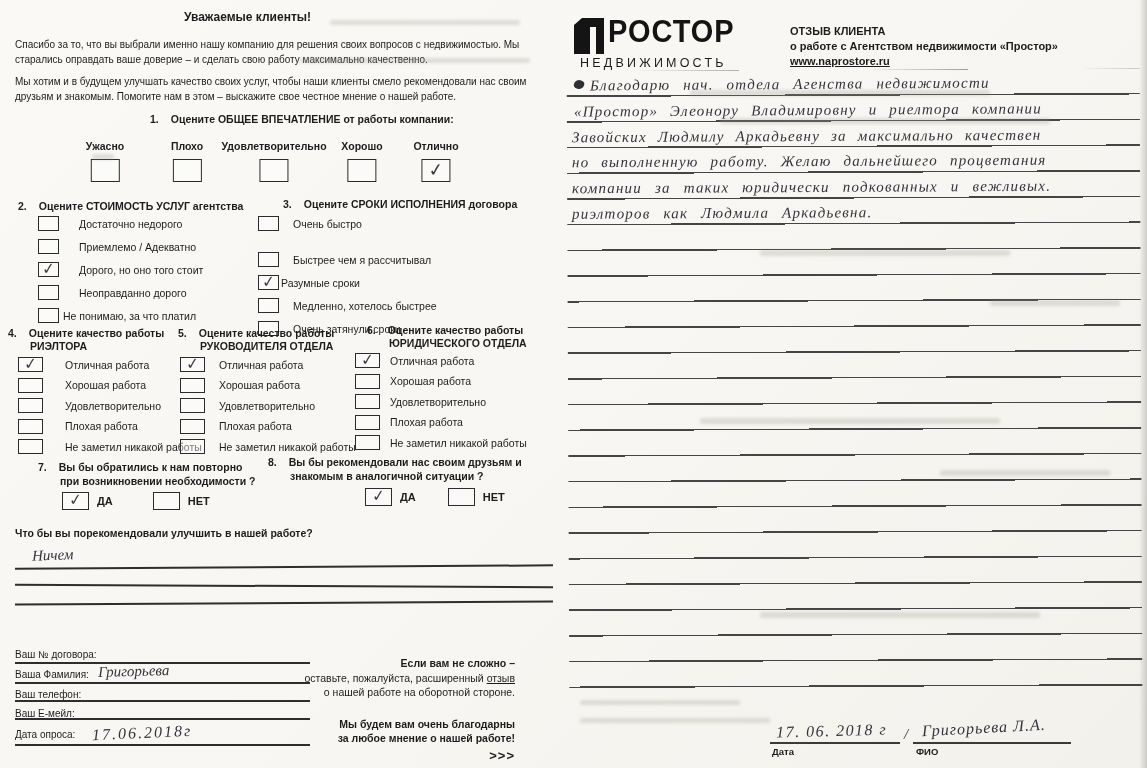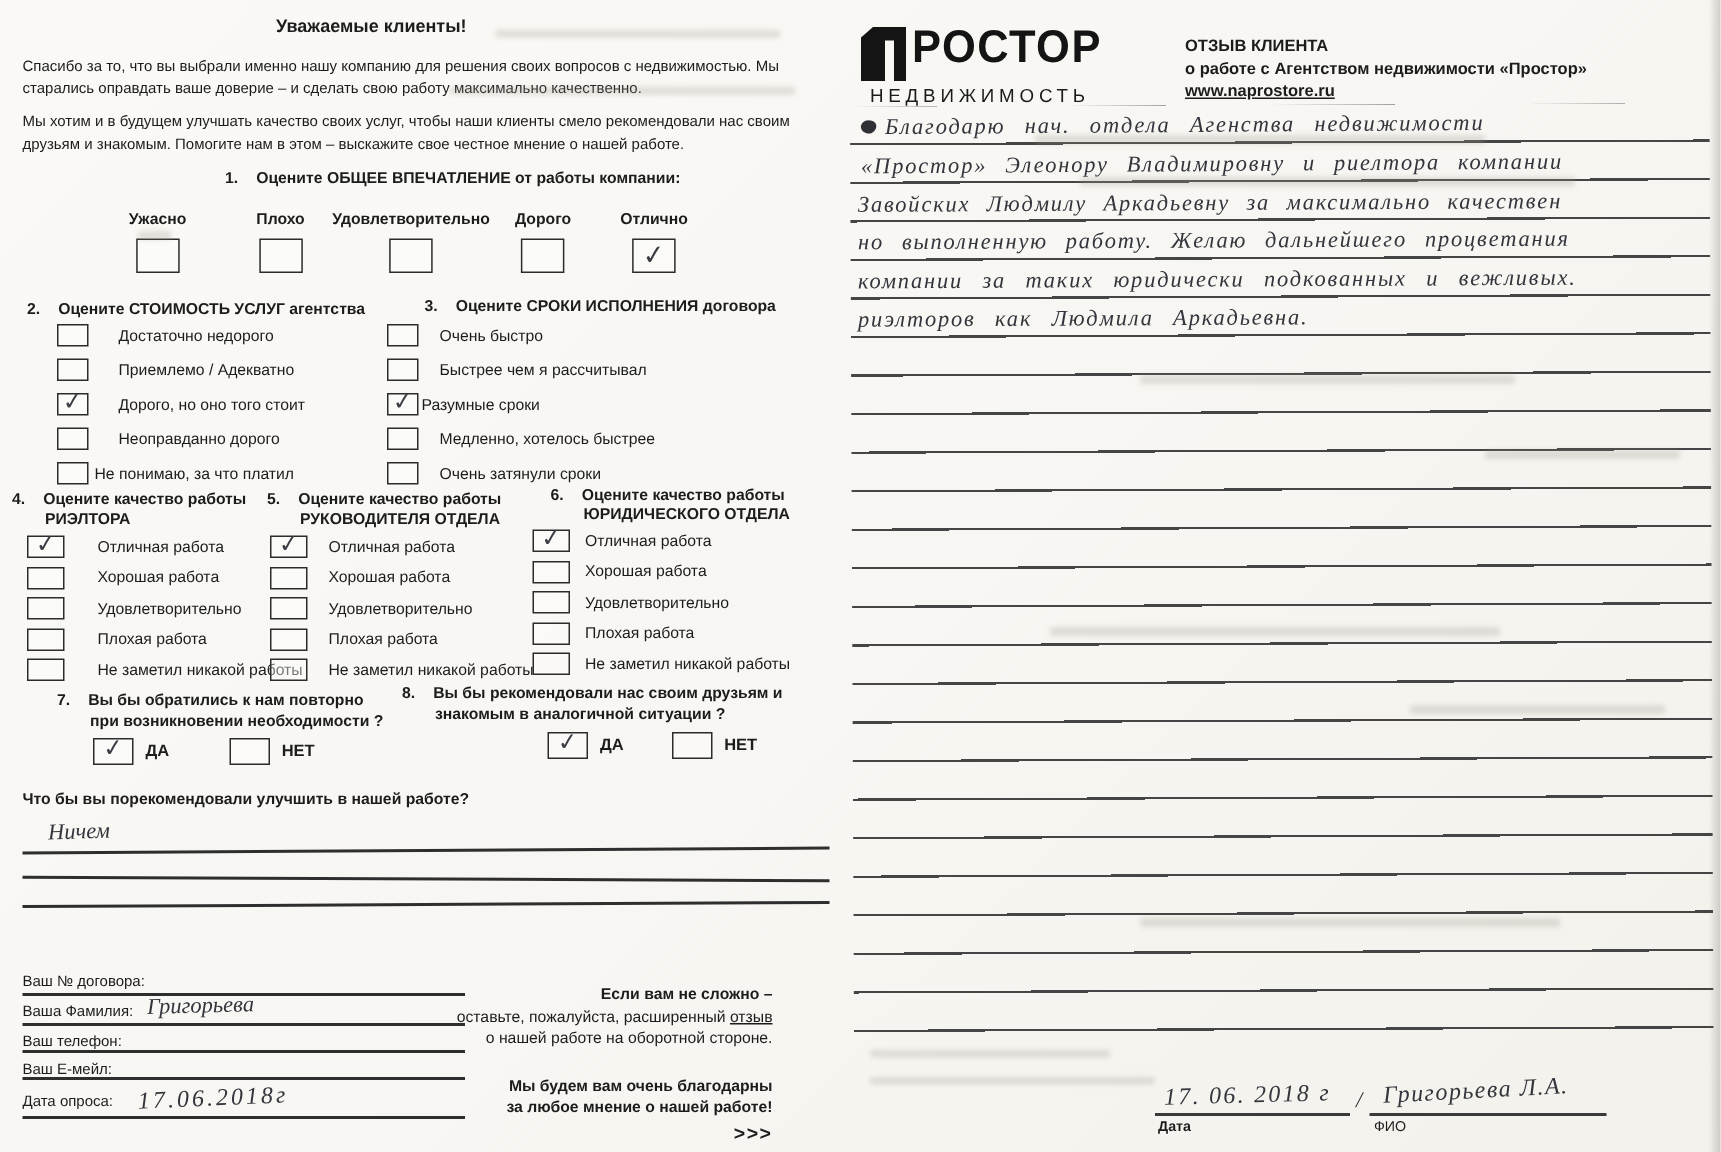--- a/index.html
+++ b/index.html
@@ -72,21 +72,21 @@
           <span class="tick"></span>
         </div>
     </div>
     <div class="abs" style="left:274px;top:140px;transform:translateX(-50%);text-align:center;">
       <div class="b" style="font-size:10.5px;">Удовлетворительно</div>
       <div class="cb lg" style="margin:7px auto 0;">
           <span class="tick"></span>
         </div>
     </div>
     <div class="abs" style="left:362px;top:140px;transform:translateX(-50%);text-align:center;">
-      <div class="b" style="font-size:10.5px;">Дорого</div>
+      <div class="b" style="font-size:10.5px;">Хорошо</div>
       <div class="cb lg" style="margin:7px auto 0;">
           <span class="tick"></span>
         </div>
     </div>
     <div class="abs" style="left:436px;top:140px;transform:translateX(-50%);text-align:center;">
       <div class="b" style="font-size:10.5px;">Отлично</div>
       <div class="cb lg" style="margin:7px auto 0;">
           <span class="tick">✓</span>
         </div>
     </div>
@@ -124,21 +124,21 @@
             <span class="tick"></span>
           </span>
           <span class="olab" style="margin-left:4px;">Не понимаю, за что платил</span>
         </div>
     </div>
 
     <div class="abs qhead" style="left:283px;top:198px;">
       <span class="qnum">3.</span><span>Оцените СРОКИ ИСПОЛНЕНИЯ договора</span>
     </div>
     <div class="abs" style="left:258px;top:216px;">
-      <div class="opt" style="margin-bottom:8px;">
+      <div class="opt" style="margin-bottom:21px;">
           <span class="cb sm">
             <span class="tick"></span>
           </span>
           <span class="olab" style="margin-left:14px;">Очень быстро</span>
         </div>
       <div class="opt" style="margin-bottom:8px;">
           <span class="cb sm">
             <span class="tick"></span>
           </span>
           <span class="olab" style="margin-left:14px;">Быстрее чем я рассчитывал</span>
@@ -375,21 +375,21 @@
     <div class="abs hand" style="left:12px;top:205px;font-size:15px;letter-spacing:1.2px;word-spacing:8px;transform:rotate(-.3deg);">риэлторов как Людмила Аркадьевна.</div>
 
     <div class="abs hand" style="left:216px;top:722px;font-size:16px;letter-spacing:1.5px;transform:rotate(-1.5deg);">17. 06. 2018 г</div>
     <div class="abs fline soft" style="left:210px;top:742px;width:130px;"></div>
     <div class="abs" style="left:212px;top:746px;font-size:9.5px;font-weight:bold;">Дата</div>
 
     <div class="abs hand" style="left:344px;top:726px;font-size:15px;">/</div>
 
     <div class="abs hand" style="left:362px;top:719px;font-size:16px;letter-spacing:1px;transform:rotate(-3deg);">Григорьева Л.А.</div>
     <div class="abs fline soft" style="left:353px;top:742px;width:158px;"></div>
-    <div class="abs" style="left:356px;top:746px;font-size:9.5px;font-weight:normal;">ФИО</div>
+    <div class="abs" style="left:356px;top:746px;font-size:9.5px;font-weight:bold;">ФИО</div>
 
     <div class="abs ghost" style="left:130px;top:90px;width:300px;height:6px;"></div>
     <div class="abs ghost" style="left:160px;top:118px;width:330px;height:6px;"></div>
     <div class="abs ghost" style="left:200px;top:250px;width:250px;height:6px;"></div>
     <div class="abs ghost" style="left:430px;top:300px;width:130px;height:6px;"></div>
     <div class="abs ghost" style="left:140px;top:418px;width:300px;height:6px;"></div>
     <div class="abs ghost" style="left:380px;top:470px;width:170px;height:6px;"></div>
     <div class="abs ghost" style="left:200px;top:612px;width:280px;height:6px;"></div>
     <div class="abs ghost" style="left:20px;top:700px;width:160px;height:5px;"></div>
     <div class="abs ghost" style="left:20px;top:718px;width:190px;height:5px;"></div>

